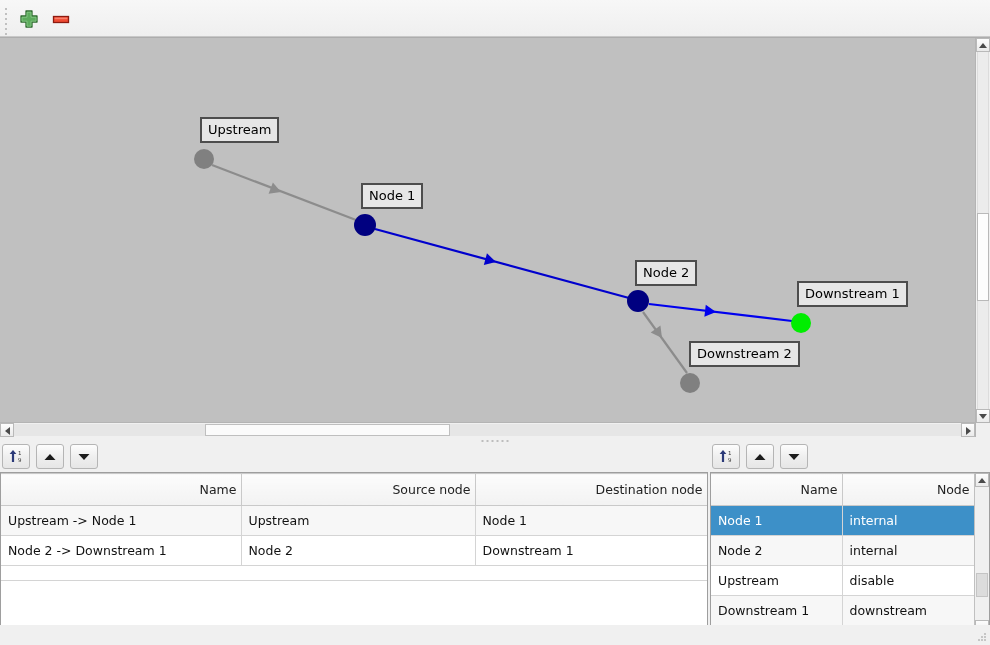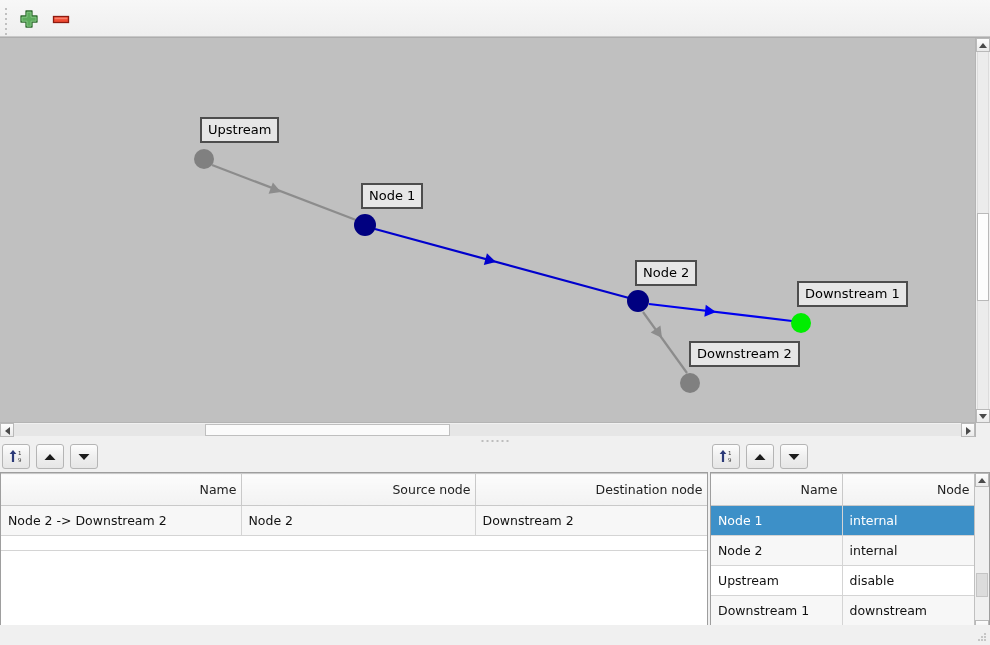--- a/index.html
+++ b/index.html
@@ -439,23 +439,28 @@
             </colgroup>
           <thead>
               <tr id="left-head">
                 <th>Name</th>
                 <th>Source node</th>
                 <th>Destination node</th>
               </tr>
             </thead>
           <tbody id="left-body">
               <tr class="alt">
-                <td>Node 2 -&gt; Downstream 2</td>
+                <td>Upstream -&gt; Node 1</td>
+                <td>Upstream</td>
+                <td>Node 1</td>
+              </tr>
+              <tr>
+                <td>Node 2 -&gt; Downstream 1</td>
                 <td>Node 2</td>
-                <td>Downstream 2</td>
+                <td>Downstream 1</td>
               </tr>
               <tr>
                 <td colspan="3" style="height: 14px; border-right: none;"></td>
               </tr>
             </tbody>
         </table>
       </div>
     </div>
 
     <div class="panel-right">

